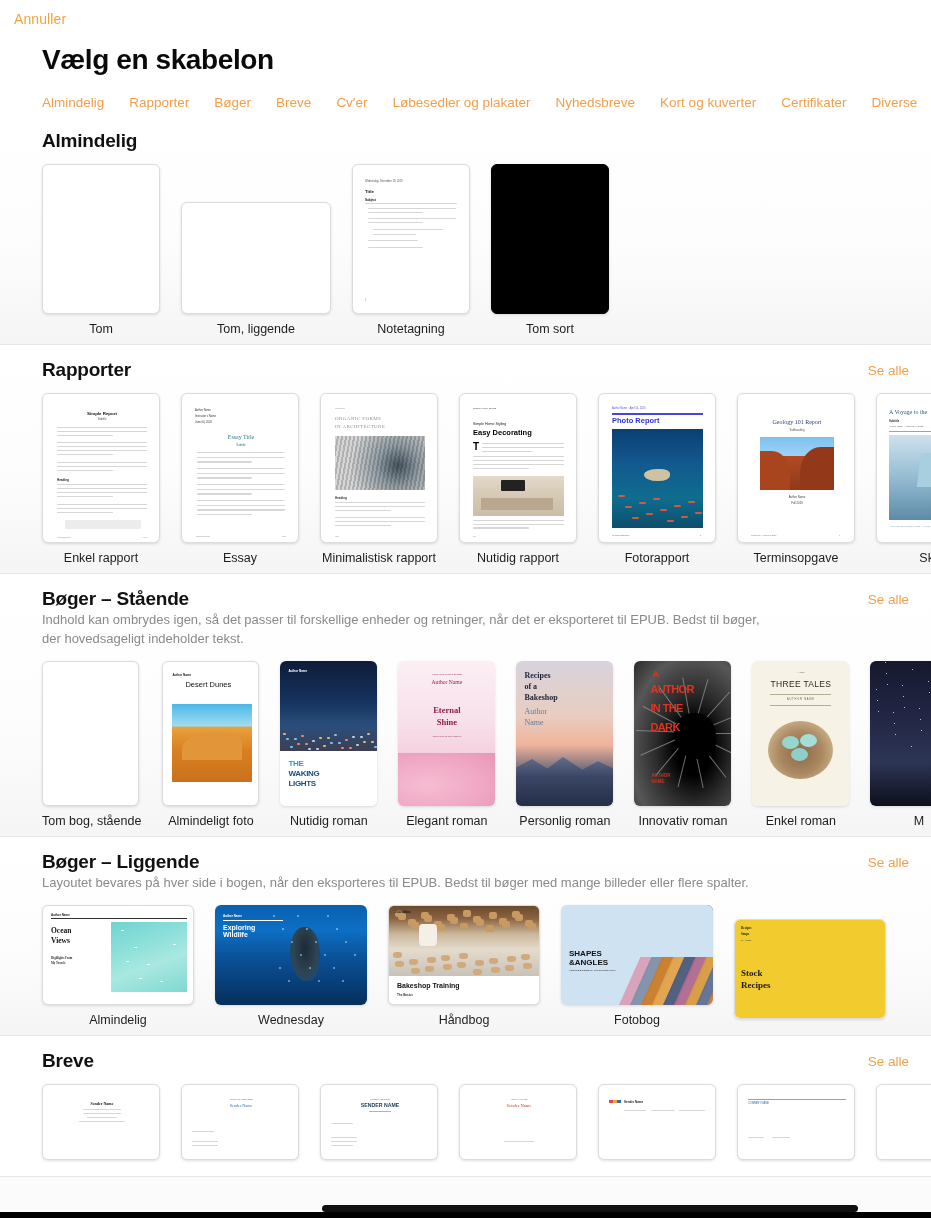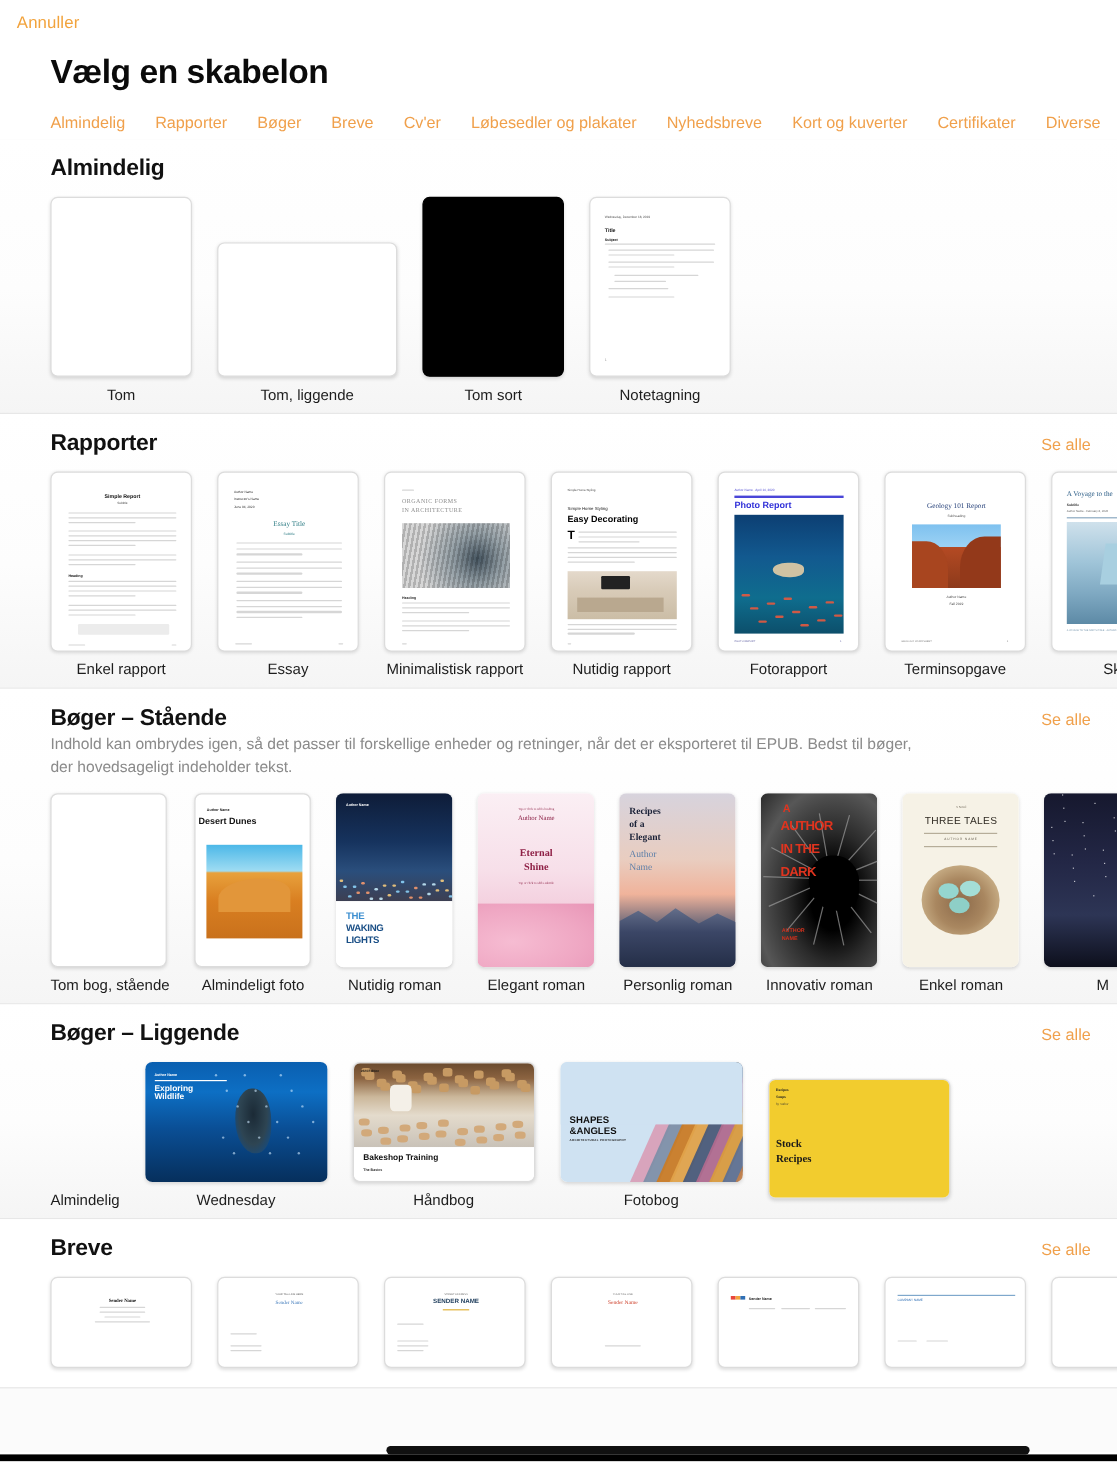--- a/index.html
+++ b/index.html
@@ -188,46 +188,46 @@
             <div class="thumb t-blank">
               <div class="mini"></div>
             </div>
             <div class="tpl-label">Tom</div>
           </div>
           <div class="tpl">
             <div class="thumb t-blank-l">
               <div class="mini"></div>
             </div>
             <div class="tpl-label">Tom, liggende</div>
-          </div>
-          <div class="tpl">
-            <div class="thumb t-black">
-              <div class="mini"></div>
-            </div>
-            <div class="tpl-label">Tom sort</div>
           </div>
           <div class="tpl">
             <div class="thumb t-blank">
               <div class="mini">
                 <div style="position: absolute; left: 12px; top: 15px; font-size: 2.6px; color: rgb(85, 85, 85);">Wednesday, December 18, 2019</div>
                 <div style="position: absolute; left: 12px; top: 24px; font-size: 4.4px; color: rgb(17, 17, 17); font-weight: bold;">Title</div>
                 <div style="position: absolute; left: 12px; top: 33px; font-size: 3px; color: rgb(17, 17, 17); font-weight: bold;">Subject</div>
                 <div class="ln f" style="left: 12px; top: 38px; width: 92px;"></div>
                 <div class="ln f" style="left: 15px; top: 43px; width: 88px;"></div>
                 <div class="ln f" style="left: 15px; top: 47px; width: 54.56px;"></div>
                 <div class="ln f" style="left: 15px; top: 53px; width: 88px;"></div>
                 <div class="ln f" style="left: 15px; top: 57px; width: 54.56px;"></div>
                 <div class="ln f" style="left: 20px; top: 64px; width: 70px;"></div>
                 <div class="ln f" style="left: 20px; top: 68.5px; width: 43.4px;"></div>
                 <div class="ln f" style="left: 15px; top: 75px; width: 49.6px;"></div>
                 <div class="ln f" style="left: 15px; top: 82px; width: 54.56px;"></div>
                 <div style="position: absolute; left: 12px; top: 133px; font-size: 3px; color: rgb(153, 153, 153);">1</div>
               </div>
             </div>
             <div class="tpl-label">Notetagning</div>
+          </div>
+          <div class="tpl">
+            <div class="thumb t-black">
+              <div class="mini"></div>
+            </div>
+            <div class="tpl-label">Tom sort</div>
           </div>
         </div>
       </div>
       <div class="section">
         <div class="sec-head">
           <div class="sec-title">Rapporter</div>
           <button class="see-all">Se alle</button>
         </div>
         <div class="row">
           <div class="tpl">
@@ -403,21 +403,21 @@
           <div class="tpl">
             <div class="thumb b-thumb">
               <div class="mini"></div>
             </div>
             <div class="tpl-label">Tom bog, stående</div>
           </div>
           <div class="tpl">
             <div class="thumb b-thumb">
               <div class="mini">
                 <div style="position: absolute; left: 9px; top: 11px; font-size: 3px; font-weight: bold; color: rgb(34, 34, 34);">Author Name</div>
-                <div style="position: absolute; left: 2px; top: 18px; font-size: 7.5px; font-weight: bold; color: rgb(17, 17, 17);">Desert Dunes</div>
+                <div style="position: absolute; left: 22px; top: 18px; font-size: 7.5px; font-weight: normal; color: rgb(17, 17, 17);">Desert Dunes</div>
                 <div style="position: absolute; left: 9px; top: 42px; width: 80px; height: 78px; background: linear-gradient(rgb(76, 184, 232) 0%, rgb(159, 220, 242) 28%, rgb(232, 161, 60) 30%, rgb(217, 127, 33) 60%, rgb(201, 113, 28) 100%);">
                   <div style="position: absolute; left: 10px; top: 28px; width: 60px; height: 28px; background: rgb(226, 150, 58); border-radius: 60% 40% 0px 0px;"></div>
                 </div>
               </div>
             </div>
             <div class="tpl-label">Almindeligt foto</div>
           </div>
           <div class="tpl">
             <div class="thumb b-thumb noborder">
               <div class="mini">
@@ -471,21 +471,21 @@
             </div>
             <div class="tpl-label">Elegant roman</div>
           </div>
           <div class="tpl">
             <div class="thumb b-thumb noborder">
               <div class="mini">
                 <div style="position: absolute; left: 0px; top: 0px; width: 97px; height: 145px; background: linear-gradient(rgb(215, 211, 221) 0%, rgb(233, 205, 192) 38%, rgb(240, 179, 155) 58%, rgb(74, 85, 112) 80%, rgb(43, 53, 80) 100%);"></div>
                 <div style="position: absolute; left: 0px; top: 92px; width: 97px; height: 53px; background: linear-gradient(rgb(108, 118, 145) 0%, rgb(59, 70, 102) 45%, rgb(36, 46, 71) 100%); clip-path: polygon(0px 28%, 16% 12%, 32% 30%, 48% 8%, 68% 32%, 84% 16%, 100% 30%, 100% 100%, 0px 100%);"></div>
                 <div style="position: absolute; left: 8px; top: 10px; font-size: 8px; font-weight: bold; color: rgb(27, 34, 56); font-family: &quot;Liberation Serif&quot;, serif;">Recipes</div>
                 <div style="position: absolute; left: 8px; top: 21px; font-size: 8px; font-weight: bold; color: rgb(27, 34, 56); font-family: &quot;Liberation Serif&quot;, serif;">of a</div>
-                <div style="position: absolute; left: 8px; top: 32px; font-size: 8px; font-weight: bold; color: rgb(27, 34, 56); font-family: &quot;Liberation Serif&quot;, serif;">Elegant</div>
+                <div style="position: absolute; left: 8px; top: 32px; font-size: 8px; font-weight: bold; color: rgb(27, 34, 56); font-family: &quot;Liberation Serif&quot;, serif;">Bakeshop</div>
                 <div style="position: absolute; left: 8px; top: 46px; font-size: 8px; color: rgb(93, 127, 168); font-family: &quot;Liberation Serif&quot;, serif;">Author</div>
                 <div style="position: absolute; left: 8px; top: 57px; font-size: 8px; color: rgb(93, 127, 168); font-family: &quot;Liberation Serif&quot;, serif;">Name</div>
               </div>
             </div>
             <div class="tpl-label">Personlig roman</div>
           </div>
           <div class="tpl">
             <div class="thumb b-thumb noborder">
               <div class="mini">
                 <div style="position: absolute; left: 0px; top: 0px; width: 97px; height: 145px; background: radial-gradient(at 62% 60%, rgb(0, 0, 0) 0%, rgb(0, 0, 0) 22%, rgb(43, 43, 43) 45%, rgb(87, 87, 87) 75%, rgb(42, 42, 42) 100%);"></div>
@@ -559,22 +559,42 @@
             </div>
             <div class="tpl-label">M</div>
           </div>
         </div>
       </div>
       <div class="section">
         <div class="sec-head">
           <div class="sec-title">Bøger – Liggende</div>
           <button class="see-all">Se alle</button>
         </div>
+        <div class="sec-desc">Layoutet bevares på hver side i bogen, når den eksporteres til EPUB. Bedst til bøger med mange billeder eller flere spalter.</div>
         <div class="row">
           <div class="tpl">
+            <div class="thumb l-thumb">
+              <div class="mini">
+                <div style="position: absolute; left: 8px; top: 7px; font-size: 3px; font-weight: bold; color: rgb(34, 34, 34);">Author Name</div>
+                <div style="position: absolute; left: 8px; top: 12px; width: 136px; height: 0.8px; background: rgb(51, 51, 51);"></div>
+                <div style="position: absolute; left: 8px; top: 20px; font-size: 7.5px; font-weight: bold; color: rgb(17, 17, 17); font-family: &quot;Liberation Serif&quot;, serif;">Ocean</div>
+                <div style="position: absolute; left: 8px; top: 30px; font-size: 7.5px; font-weight: bold; color: rgb(17, 17, 17); font-family: &quot;Liberation Serif&quot;, serif;">Views</div>
+                <div style="position: absolute; left: 8px; top: 50px; font-size: 3px; font-weight: bold; color: rgb(51, 51, 51); font-family: &quot;Liberation Serif&quot;, serif;">Highlights From</div>
+                <div style="position: absolute; left: 8px; top: 55px; font-size: 3px; font-weight: bold; color: rgb(51, 51, 51); font-family: &quot;Liberation Serif&quot;, serif;">My Travels</div>
+                <div style="position: absolute; left: 68px; top: 16px; width: 76px; height: 70px; background: linear-gradient(160deg, rgb(111, 212, 208) 0%, rgb(143, 224, 218) 35%, rgb(169, 232, 225) 60%, rgb(127, 216, 210) 100%);">
+                  <div style="position: absolute; left: 10px; top: 8px; width: 3px; height: 1.6px; background: rgb(255, 255, 255); border-radius: 2px; opacity: 0.95;"></div>
+                  <div style="position: absolute; left: 23px; top: 25px; width: 3px; height: 1.6px; background: rgb(255, 255, 255); border-radius: 2px; opacity: 0.95;"></div>
+                  <div style="position: absolute; left: 36px; top: 42px; width: 3px; height: 1.6px; background: rgb(255, 255, 255); border-radius: 2px; opacity: 0.95;"></div>
+                  <div style="position: absolute; left: 49px; top: 59px; width: 3px; height: 1.6px; background: rgb(255, 255, 255); border-radius: 2px; opacity: 0.95;"></div>
+                  <div style="position: absolute; left: 62px; top: 22px; width: 3px; height: 1.6px; background: rgb(255, 255, 255); border-radius: 2px; opacity: 0.95;"></div>
+                  <div style="position: absolute; left: 15px; top: 39px; width: 3px; height: 1.6px; background: rgb(255, 255, 255); border-radius: 2px; opacity: 0.95;"></div>
+                  <div style="position: absolute; left: 28px; top: 56px; width: 3px; height: 1.6px; background: rgb(255, 255, 255); border-radius: 2px; opacity: 0.95;"></div>
+                </div>
+              </div>
+            </div>
             <div class="tpl-label">Almindelig</div>
           </div>
           <div class="tpl">
             <div class="thumb l-thumb noborder">
               <div class="mini">
                 <div style="position: absolute; left: 0px; top: 0px; width: 152px; height: 100px; background: linear-gradient(rgb(10, 95, 176) 0%, rgb(13, 111, 196) 25%, rgb(10, 79, 150) 55%, rgb(6, 47, 92) 100%);"></div>
                 <div style="position: absolute; left: 75px; top: 22px; width: 30px; height: 54px; background: radial-gradient(at 50% 40%, rgb(27, 42, 54) 0%, rgb(46, 69, 83) 55%, rgb(10, 79, 150) 100%); border-radius: 46% 50% 40% 55%;"></div>
                 <div style="position: absolute; left: 58px; top: 10px; width: 2px; height: 2px; background: rgb(207, 233, 255); border-radius: 50%; opacity: 0.6;"></div>
                 <div style="position: absolute; left: 67px; top: 23px; width: 2px; height: 2px; background: rgb(207, 233, 255); border-radius: 50%; opacity: 0.6;"></div>
                 <div style="position: absolute; left: 76px; top: 36px; width: 2px; height: 2px; background: rgb(207, 233, 255); border-radius: 50%; opacity: 0.6;"></div>

